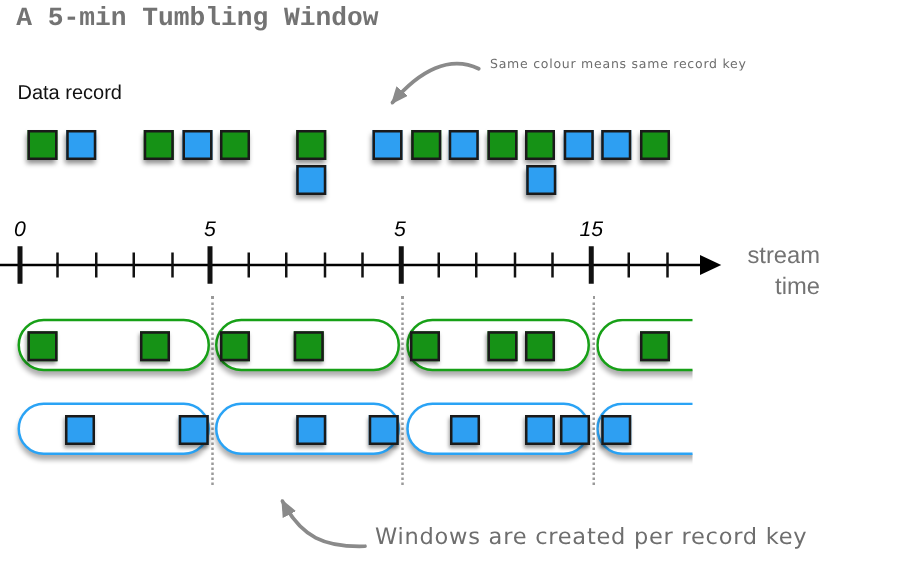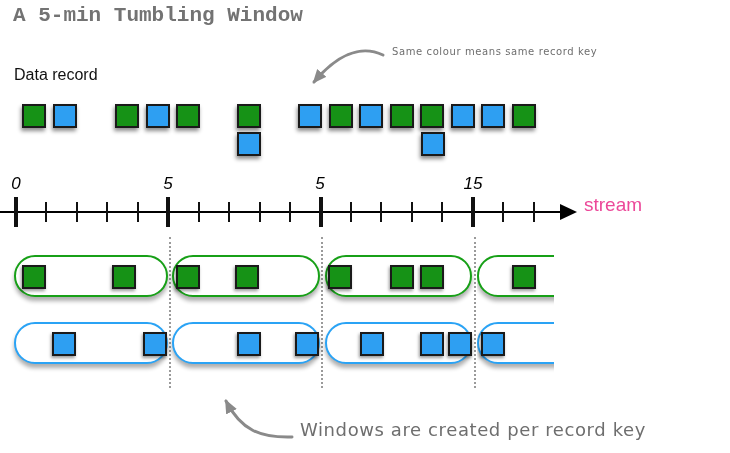--- a/index.html
+++ b/index.html
@@ -26,22 +26,22 @@
     left:560px; top:204px; width:0; height:0;
     border-left:17px solid #000; border-top:8px solid transparent; border-bottom:8px solid transparent;
   }
   .tick{position:absolute; background:#111;}
   .tick.minor{width:2px; height:20px;}
   .tick.major{width:4px; height:30px;}
   .tick-label{
     position:absolute; width:40px; text-align:center;
     font-size:17px; font-style:italic; color:#000;
   }
-  #stream-time{left:584px; top:192px; width:72px; text-align:left;
-    font-size:19px; line-height:25px; color:#ec4899;}
+  #stream-time{left:584px; top:192px; width:72px; text-align:right;
+    font-size:19px; line-height:25px; color:#737373;}
 
   
   .boundary{position:absolute; width:0; border-left:2px dotted #9a9a9a;}
 
   
   .win{
     position:absolute; box-sizing:border-box; height:42px; background:#fff;
     border-radius:21px; box-shadow:0 4px 4px rgba(0,0,0,0.32);
   }
   .win.green{border:2px solid var(--green-border);}
@@ -110,20 +110,21 @@
       <div class="tick major" style="left: 471px; top: 197px;"></div>
       <div class="tick minor" style="left: 502px; top: 202px;"></div>
       <div class="tick minor" style="left: 533px; top: 202px;"></div>
       <div class="tick-label" style="left: -4px; top: 174px;">0</div>
       <div class="tick-label" style="left: 148px; top: 174px;">5</div>
       <div class="tick-label" style="left: 300px; top: 174px;">5</div>
       <div class="tick-label" style="left: 453px; top: 174px;">15</div>
     </div>
   <div class="abs" id="stream-time">
     <div>stream</div>
+    <div>time</div>
   </div>
 
   <div id="boundaries-layer">
       <div class="boundary" style="left: 169px; top: 237px; height: 151px;"></div>
       <div class="boundary" style="left: 321px; top: 237px; height: 151px;"></div>
       <div class="boundary" style="left: 474px; top: 237px; height: 151px;"></div>
     </div>
 
   <div id="windows-layer">
       <div class="win green" style="left: 14px; top: 255px; width: 154px;"></div>

